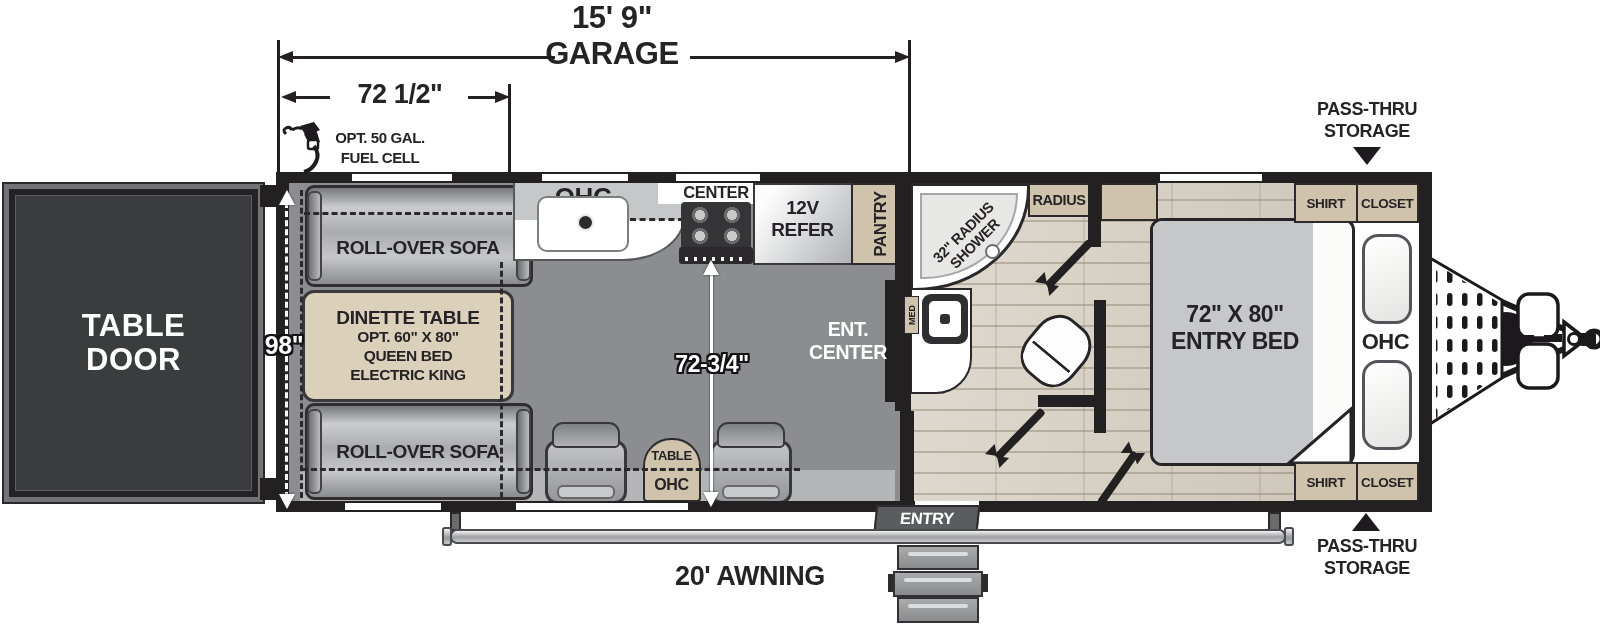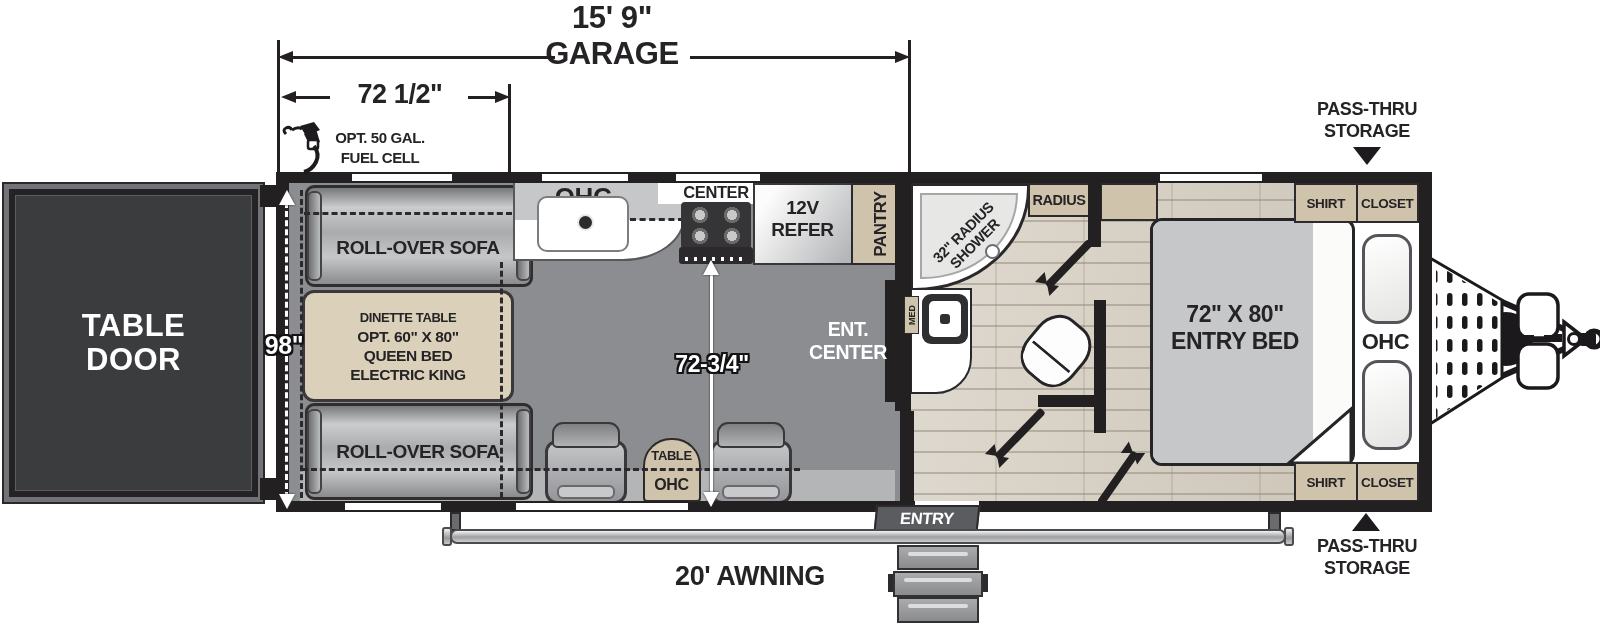--- a/index.html
+++ b/index.html
@@ -91,21 +91,21 @@
        background-image:repeating-linear-gradient(180deg,rgba(139,128,109,0) 0 19px,rgba(139,128,109,0.45) 19px 21px),
                         repeating-linear-gradient(90deg,rgba(139,128,109,0.22) 0 2px,rgba(0,0,0,0) 2px 88px),
                         linear-gradient(100deg,rgba(255,255,255,0.25),rgba(120,108,90,0.12));"></div>
 
   <div class="sofa" style="left:292px;top:185px;width:228px;height:102px;">
     <div class="arm" style="left:-1px;"></div>
     <div class="arm" style="right:-1px;"></div>
     <div class="lbl" style="left:14px;top:50px;width:192px;font-size:19px;">ROLL-OVER SOFA</div>
   </div>
   <div class="abs" style="left:302px;top:290px;width:212px;height:112px;background:#dbd1ba;border:3px solid #3a383a;border-radius:12px;box-sizing:border-box;display:flex;flex-direction:column;align-items:center;justify-content:center;z-index:3;">
-    <span class="lbl" style="position:static;font-size:13px;line-height:19px;">DINETTE TABLE</span>
+    <span class="lbl" style="position:static;font-size:19px;line-height:19px;">DINETTE TABLE</span>
     <span class="lbl" style="position:static;font-size:15.5px;line-height:19px;">OPT. 60" X 80"</span>
     <span class="lbl" style="position:static;font-size:15.5px;line-height:19px;">QUEEN BED</span>
     <span class="lbl" style="position:static;font-size:15.5px;line-height:19px;">ELECTRIC KING</span>
   </div>
   <div class="sofa" style="left:292px;top:403px;width:228px;height:97px;">
     <div class="arm" style="left:-1px;"></div>
     <div class="arm" style="right:-1px;"></div>
     <div class="lbl" style="left:14px;top:36px;width:192px;font-size:19px;">ROLL-OVER SOFA</div>
   </div>
   <div class="dashV" style="left:300px;top:190px;height:308px;"></div>

